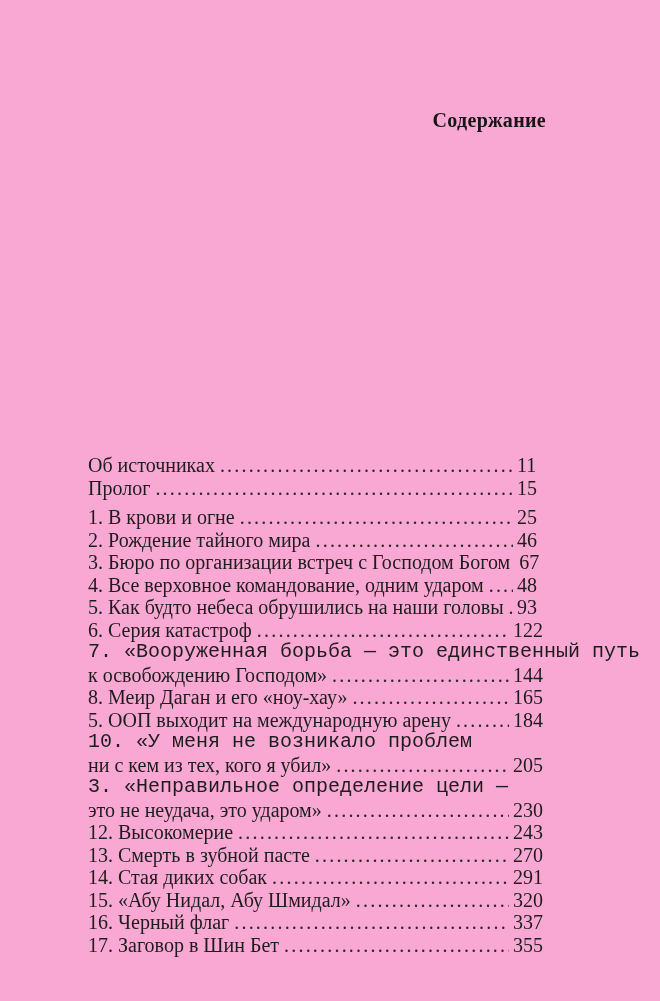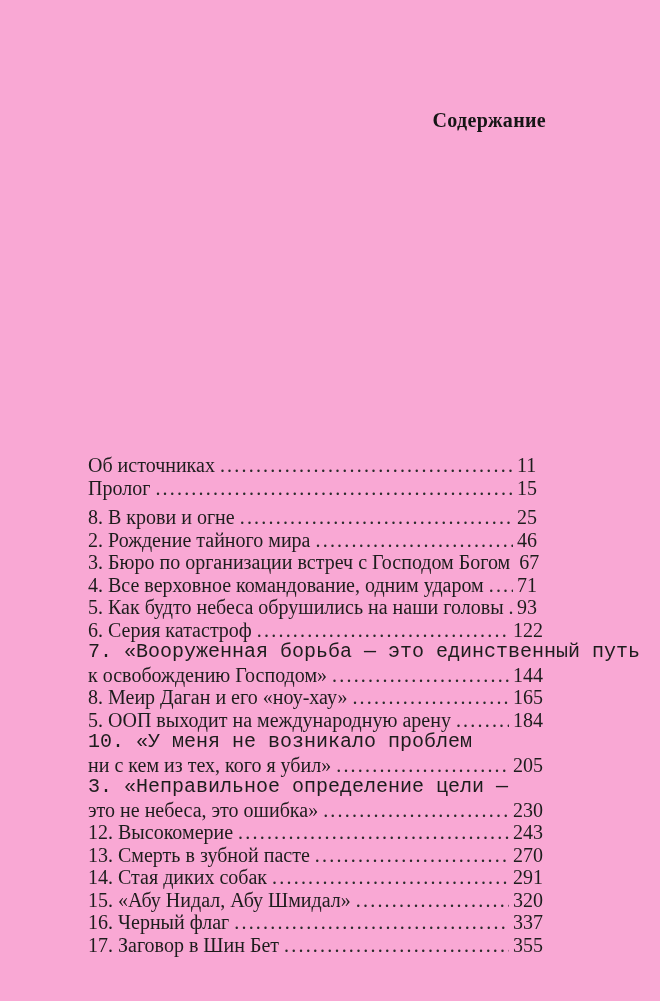--- a/index.html
+++ b/index.html
@@ -80,21 +80,21 @@
       </div>
       <div class="toc-entry gap-after">
         <div class="toc-line">
           <span class="toc-label">Пролог</span>
           <span class="dots" aria-hidden="true">................................................................................................................................................................</span>
           <span class="toc-page">15</span>
         </div>
       </div>
       <div class="toc-entry">
         <div class="toc-line">
-          <span class="toc-label">8. В крови и огне</span>
+          <span class="toc-label">1. В крови и огне</span>
           <span class="dots" aria-hidden="true">................................................................................................................................................................</span>
           <span class="toc-page">25</span>
         </div>
       </div>
       <div class="toc-entry">
         <div class="toc-line">
           <span class="toc-label">2. Рождение тайного мира</span>
           <span class="dots" aria-hidden="true">................................................................................................................................................................</span>
           <span class="toc-page">46</span>
         </div>
@@ -103,21 +103,21 @@
         <div class="toc-line">
           <span class="toc-label">3. Бюро по организации встреч с Господом Богом</span>
           <span class="dots" aria-hidden="true">................................................................................................................................................................</span>
           <span class="toc-page">67</span>
         </div>
       </div>
       <div class="toc-entry">
         <div class="toc-line">
           <span class="toc-label">4. Все верховное командование, одним ударом</span>
           <span class="dots" aria-hidden="true">................................................................................................................................................................</span>
-          <span class="toc-page">71</span>
+          <span class="toc-page">48</span>
         </div>
       </div>
       <div class="toc-entry">
         <div class="toc-line">
           <span class="toc-label">5. Как будто небеса обрушились на наши головы</span>
           <span class="dots" aria-hidden="true">................................................................................................................................................................</span>
           <span class="toc-page">93</span>
         </div>
       </div>
       <div class="toc-entry">
@@ -153,21 +153,21 @@
         <div class="toc-label-first">10. «У меня не возникало проблем</div>
         <div class="toc-line">
           <span class="toc-label">ни с кем из тех, кого я убил»</span>
           <span class="dots" aria-hidden="true">................................................................................................................................................................</span>
           <span class="toc-page">205</span>
         </div>
       </div>
       <div class="toc-entry">
         <div class="toc-label-first">3. «Неправильное определение цели —</div>
         <div class="toc-line">
-          <span class="toc-label">это не небеса, это ошибка»</span>
+          <span class="toc-label">это не неудача, это ударом»</span>
           <span class="dots" aria-hidden="true">................................................................................................................................................................</span>
           <span class="toc-page">230</span>
         </div>
       </div>
       <div class="toc-entry">
         <div class="toc-line">
           <span class="toc-label">12. Высокомерие</span>
           <span class="dots" aria-hidden="true">................................................................................................................................................................</span>
           <span class="toc-page">243</span>
         </div>

